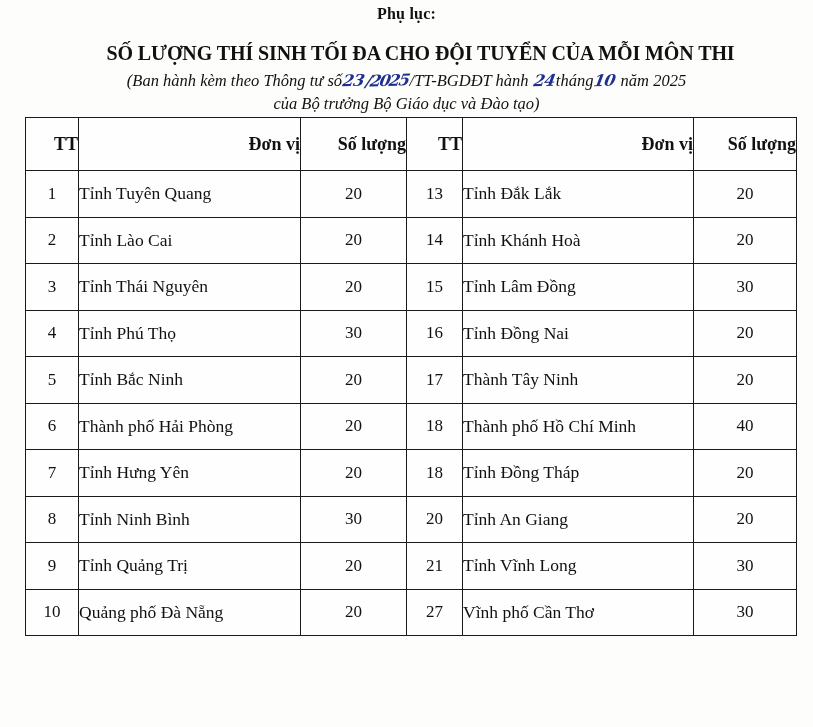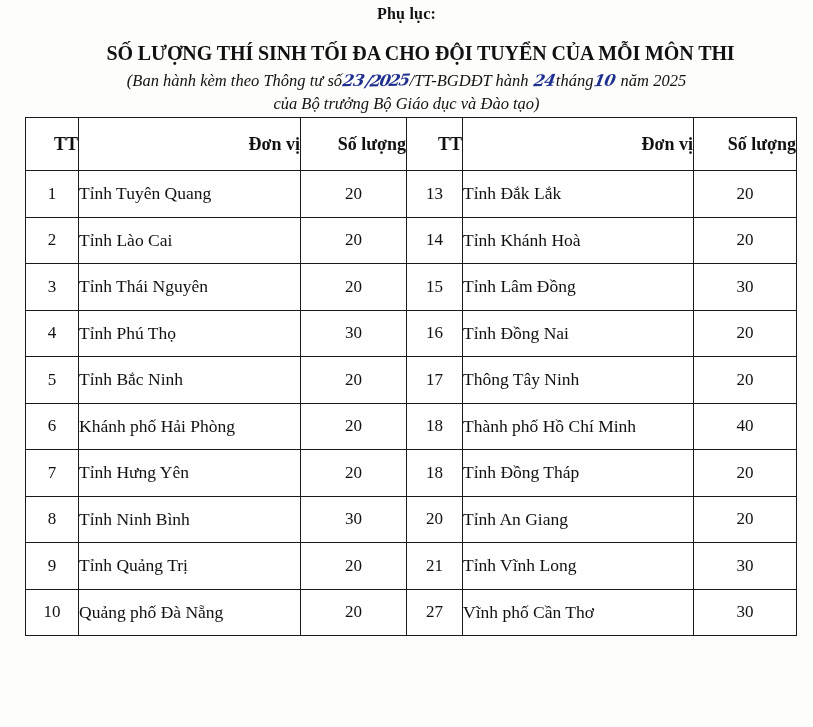--- a/index.html
+++ b/index.html
@@ -202,26 +202,26 @@
             <td class="cell qty">30</td>
             <td class="cell num">16</td>
             <td class="cell unit">Tỉnh Đồng Nai</td>
             <td class="cell qty">20</td>
           </tr>
           <tr>
             <td class="cell num">5</td>
             <td class="cell unit">Tỉnh Bắc Ninh</td>
             <td class="cell qty">20</td>
             <td class="cell num">17</td>
-            <td class="cell unit">Thông Tây Ninh</td>
+            <td class="cell unit">Thành Tây Ninh</td>
             <td class="cell qty">20</td>
           </tr>
           <tr>
             <td class="cell num">6</td>
-            <td class="cell unit">Khánh phố Hải Phòng</td>
+            <td class="cell unit">Thành phố Hải Phòng</td>
             <td class="cell qty">20</td>
             <td class="cell num">18</td>
             <td class="cell unit">Thành phố Hồ Chí Minh</td>
             <td class="cell qty">40</td>
           </tr>
           <tr>
             <td class="cell num">7</td>
             <td class="cell unit">Tỉnh Hưng Yên</td>
             <td class="cell qty">20</td>
             <td class="cell num">18</td>

